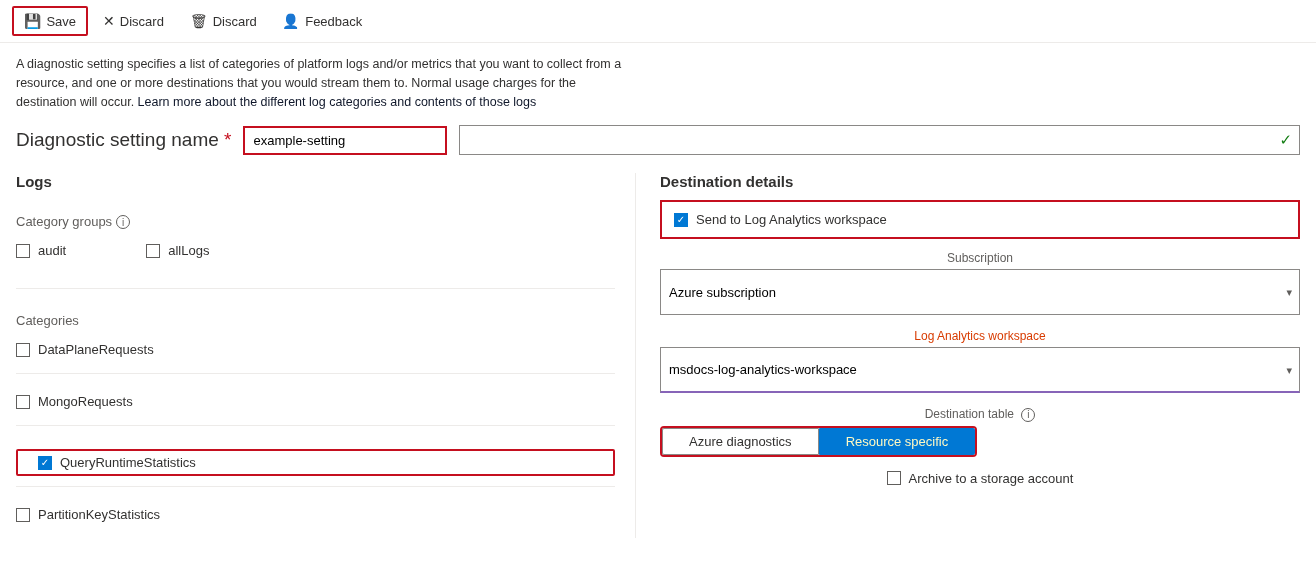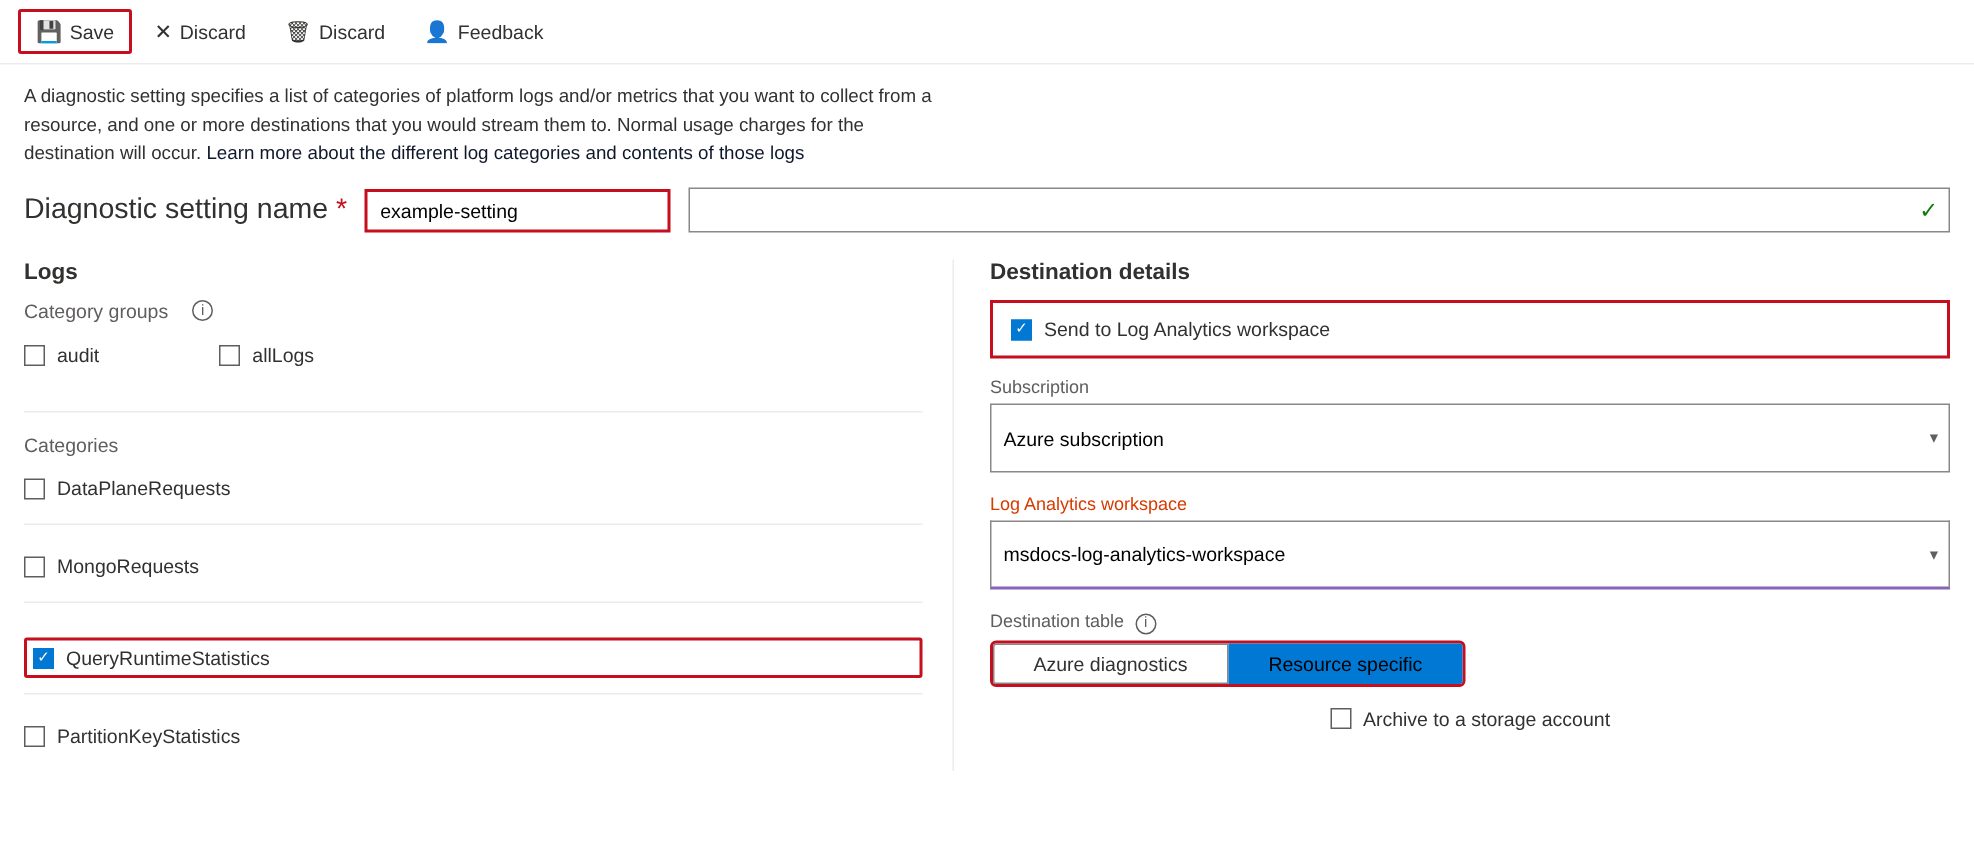--- a/index.html
+++ b/index.html
@@ -107,23 +107,24 @@
     .section-title {
       font-size: 15px;
       font-weight: 600;
       margin-bottom: 10px;
     }
 
     .subsection-label {
       font-size: 13px;
       color: #605e5c;
       display: flex;
-      align-items: flex-start;
-      gap: 16px;
+      align-items: flex-end;
+      gap: 4px;
       margin-bottom: 8px;
+      margin-top: 24px;
     }
     .info-icon {
       display: inline-flex;
       align-items: center;
       justify-content: center;
       width: 14px;
       height: 14px;
       border: 1px solid #605e5c;
       border-radius: 50%;
       font-size: 10px;
@@ -133,21 +134,21 @@
 
     .checkbox-row {
       display: flex;
       align-items: center;
       gap: 8px;
       margin-bottom: 10px;
       padding: 6px 0;
     }
     .checkbox-row.highlighted {
       border: 2px solid #c50f1f;
-      padding: 4px 4px;
+      padding: 4px 20px;
       border-radius: 2px;
       margin-top: 23px;
     }
     .checkbox {
       width: 14px;
       height: 14px;
       border: 1px solid #605e5c;
       background: #fff;
       display: inline-flex;
       align-items: center;
@@ -194,20 +195,21 @@
       border: 2px solid #c50f1f;
     }
 
     .field-group {
       margin-bottom: 14px;
     }
     .field-label {
       font-size: 12px;
       color: #605e5c;
       margin-bottom: 4px;
+      text-align: center;
     }
     .field-label.orange { color: #d83b01; }
     .select-wrapper {
       position: relative;
     }
     .select-control {
       width: 100%;
       border: 1px solid #8a8886;
       padding: 5px 28px 5px 8px;
       font-size: 13px;
@@ -230,21 +232,21 @@
     .table-option {
       padding: 5px 26px;
       border: 1px solid #8a8886;
       cursor: pointer;
       font-size: 13px;
       background: #fff;
       color: #323130;
     }
     .table-option.active {
       background: #0078d4;
-      color: #000000;
+      color: #fef9c3;
       border-color: #0078d4;
     }
     .table-option:first-child {
       border-radius: 2px 0 0 2px;
     }
     .table-option:last-child {
       border-radius: 0 2px 2px 0;
     }
 
     .dest-table-highlighted {

